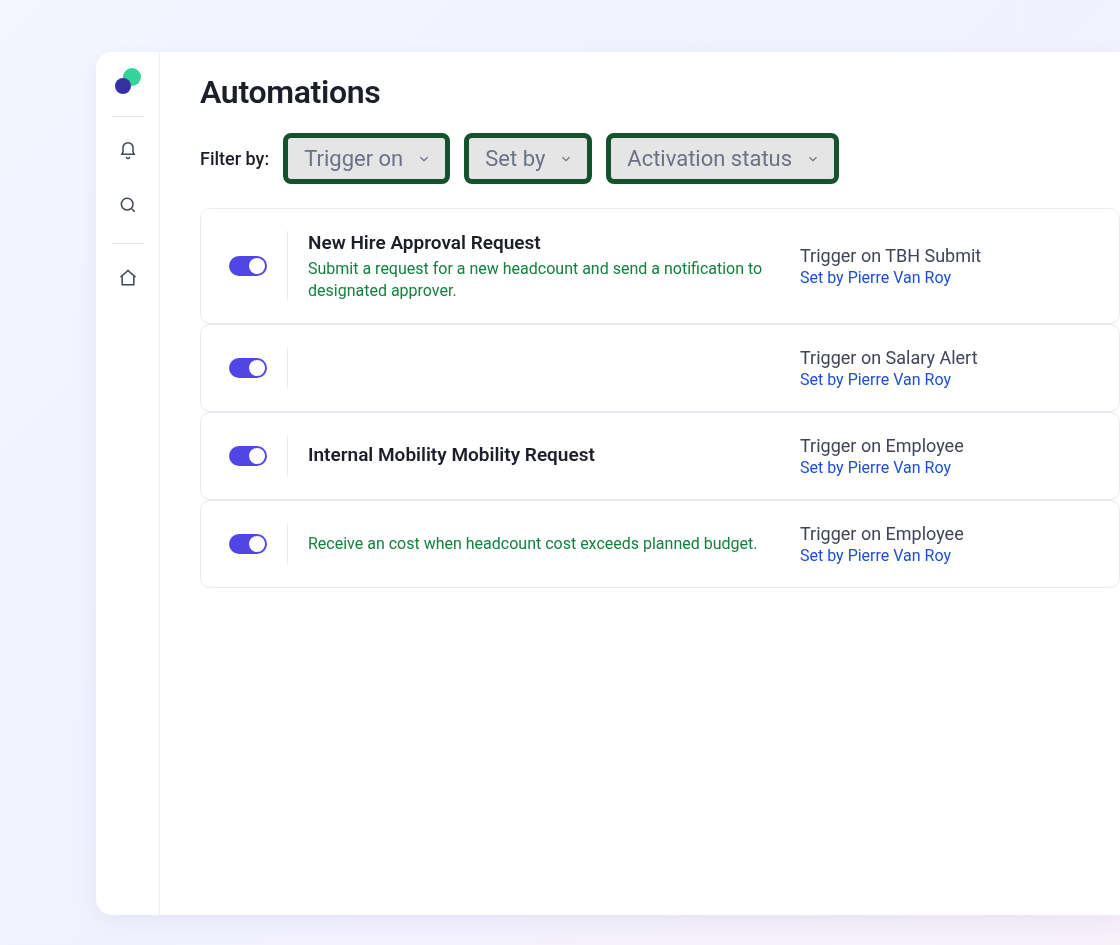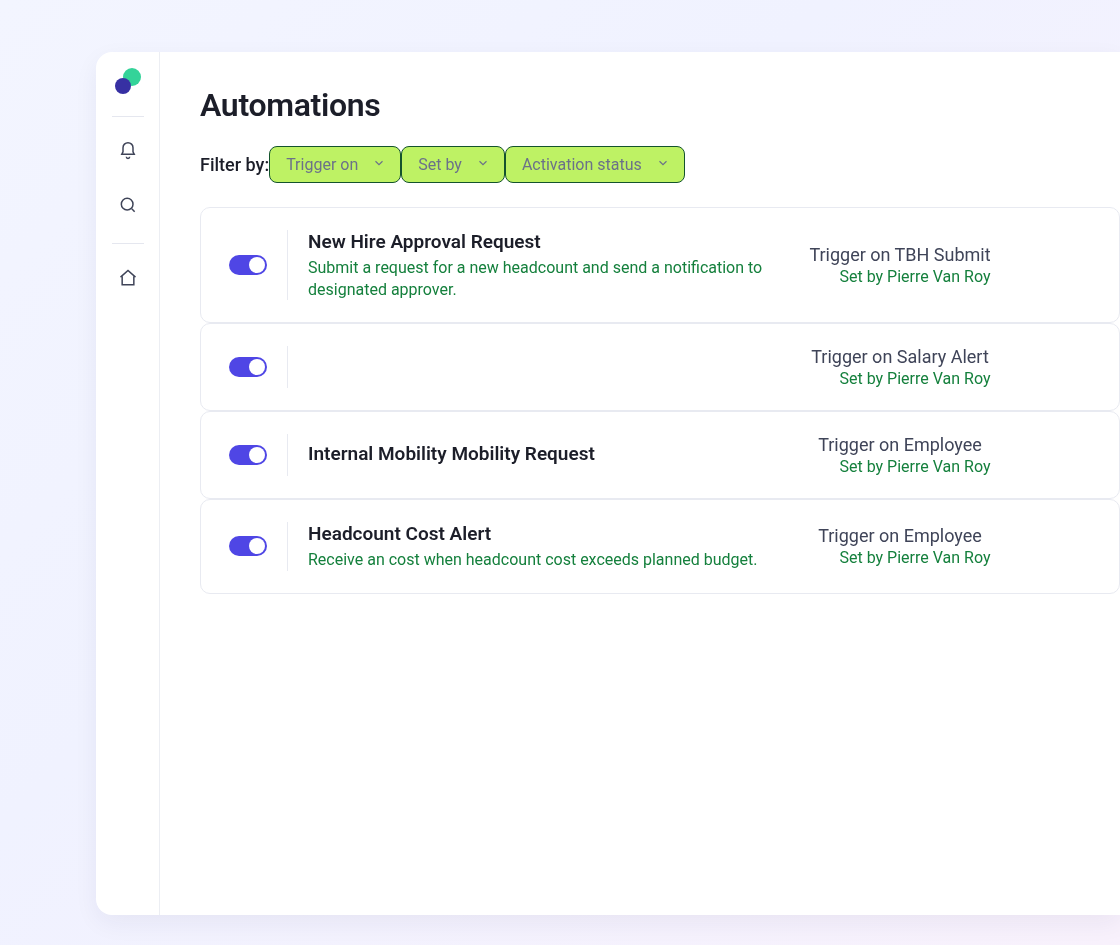--- a/index.html
+++ b/index.html
@@ -65,50 +65,51 @@
     align-items: center;
     justify-content: center;
     color: #3f4458;
     border-radius: 8px;
     cursor: pointer;
   }
   .nav-icon svg { width: 20px; height: 20px; stroke: #3f4458; fill: none; stroke-width: 1.8; }
 
   .main {
     flex: 1;
-    padding: 34px 0 0 40px;
+    padding: 21px 0 0 40px;
     overflow: hidden;
   }
   .page-title {
     font-size: 32px;
     font-weight: 650;
     color: #1c1e29;
     letter-spacing: -0.01em;
     margin-bottom: 22px;
   }
   .filter-row {
     display: flex;
     align-items: center;
+    gap: 14px;
     margin-bottom: 24px;
   }
   .filter-label {
     font-size: 18px;
     color: #1c1e29;
     font-weight: 500;
   }
   .filter-select {
     display: flex;
     align-items: center;
     gap: 14px;
     padding: 8px 14px 8px 16px;
-    border: 1px solid #14532d;
+    border: 5px solid #14532d;
     border-radius: 8px;
-    font-size: 16px;
+    font-size: 22px;
     color: #6b7189;
-    background: #bef264;
+    background: #e5e5e5;
     cursor: pointer;
   }
   .filter-select svg {
     width: 14px; height: 14px;
     stroke: #6b7189; fill: none; stroke-width: 2;
   }
 
   .cards {
     display: flex;
     flex-direction: column;
@@ -165,31 +166,29 @@
     margin-bottom: 4px;
   }
   .card-desc {
     font-size: 16px;
     line-height: 1.35;
     color: #15803d;
   }
   .card-meta {
     flex-shrink: 0;
     min-width: 200px;
-    text-align: center;
   }
   .meta-trigger {
     font-size: 18px;
     color: #3f4458;
     margin-bottom: 2px;
   }
   .meta-setby {
     font-size: 16px;
-    color: #15803d;
-    margin-left: 30px;
+    color: #1d4ed8;
   }
 </style>
 </head>
 <body>
 
 <div class="window">
 
   <aside class="sidebar">
     <div class="logo"></div>
     <div class="sidebar-divider"></div>
@@ -302,21 +301,20 @@
         </div>
       </div>
 
       <div class="card">
         <div class="toggle on">
             <div class="knob"></div>
           </div>
         <div class="card-sep"></div>
         <div class="card-body">
           <div class="card-main">
-            <div class="card-title">Headcount Cost Alert</div>
             <div class="card-desc">Receive an cost when headcount cost exceeds planned budget.</div>
           </div>
           <div class="card-meta">
             <div class="meta-trigger">Trigger on Employee</div>
             <div class="meta-setby">Set by Pierre Van Roy</div>
           </div>
         </div>
       </div>
 
     </div>

